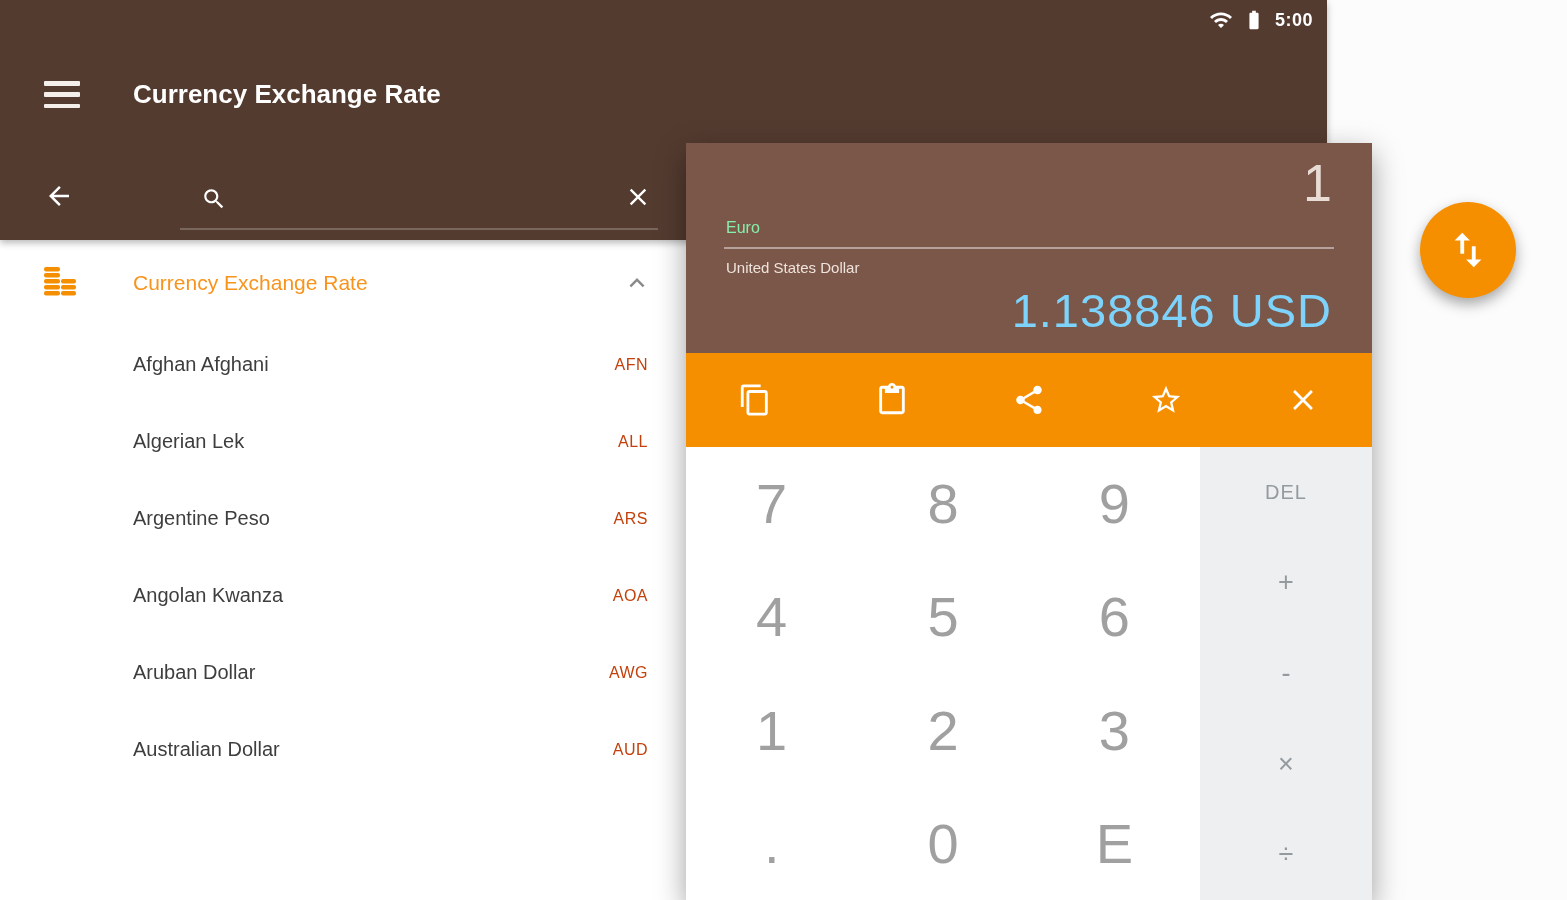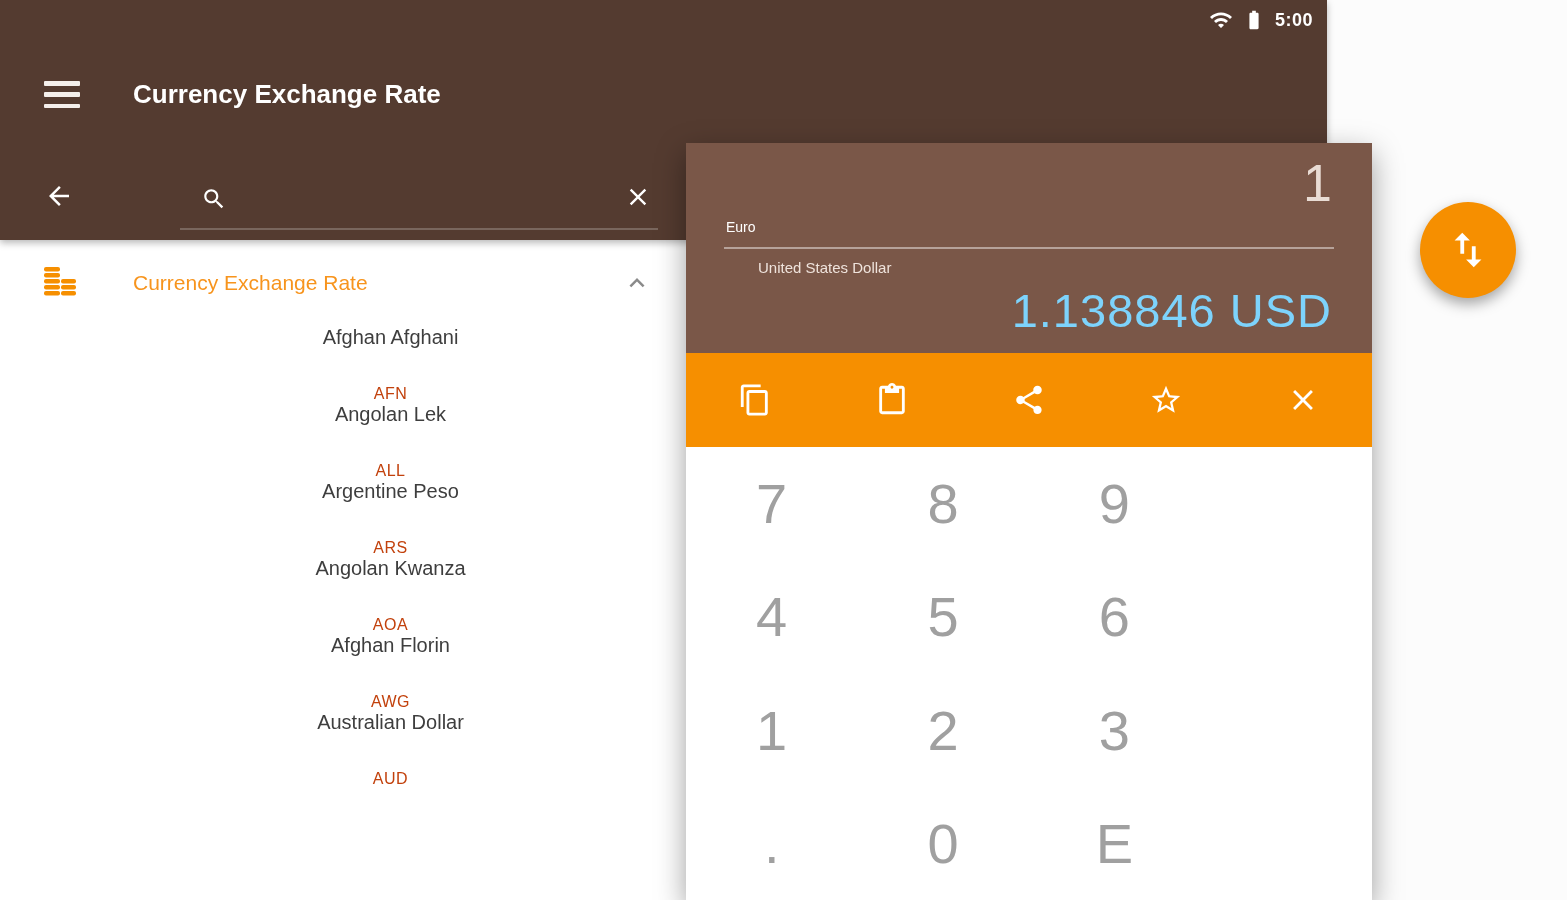--- a/index.html
+++ b/index.html
@@ -45,44 +45,44 @@
   .section-header {
     height:86px; display:flex; align-items:center;
     padding:0 34px 0 42px; cursor:pointer;
   }
   .section-label {
     margin-left:55px; color:#F7941D; font-size:21px; flex:1;
   }
   .section-chevron { line-height:0; }
   .row {
     height:77px; display:flex; align-items:center; justify-content:space-between;
-    padding:0 38px 0 133px; cursor:pointer; background:#fff;flex-direction:column;
+    padding:0 38px 0 133px; cursor:pointer; background:#fff;
   }
   .row-name { color:#3E3E3E; font-size:20px; }
   .row-code { color:#c2410c; font-size:16px; letter-spacing:0.5px; }
 
   
   .panel {
     position:absolute; left:686px; top:143px; width:686px; height:757px;
     z-index:2; box-shadow:0 10px 28px rgba(0,0,0,0.38);
   }
   .card { position:relative; width:686px; height:210px; background:#7A5748; }
   .card-amount {
     position:absolute; right:40px; top:10px; color:#E9DCD4;
     font-size:52px; font-weight:300;
   }
   .card-from {
-    position:absolute; left:40px; top:76px; color:#ffffff; font-size:14px;
+    position:absolute; left:40px; top:76px; color:#86efac; font-size:16px;
   }
   .card-divider {
     position:absolute; left:38px; right:38px; top:104px; height:2px;
     background:rgba(255,255,255,0.45);
   }
   .card-to {
-    position:absolute; left:40px; top:116px; color:#EFE3DC; font-size:15px;margin-left:32px;
+    position:absolute; left:40px; top:116px; color:#EFE3DC; font-size:15px;
   }
   .card-result {
     position:absolute; right:40px; top:140px; color:#7dd3fc;
     font-size:47px; font-weight:300; letter-spacing:1px;
   }
 
   .toolbar {
     width:686px; height:94px; background:#F68F00; display:flex;
   }
   .toolbar-btn {
@@ -186,33 +186,33 @@
             <path d="M12 8l-6 6 1.41 1.41L12 10.83l4.59 4.58L18 14l-6-6z"></path>
           </svg>
       </span>
     </div>
     <div id="currency-rows">
         <div class="row">
           <span class="row-name">Afghan Afghani</span>
           <span class="row-code">AFN</span>
         </div>
         <div class="row">
-          <span class="row-name">Angolan Lek</span>
+          <span class="row-name">Algerian Lek</span>
           <span class="row-code">ALL</span>
         </div>
         <div class="row">
           <span class="row-name">Argentine Peso</span>
           <span class="row-code">ARS</span>
         </div>
         <div class="row">
           <span class="row-name">Angolan Kwanza</span>
           <span class="row-code">AOA</span>
         </div>
         <div class="row">
-          <span class="row-name">Afghan Florin</span>
+          <span class="row-name">Aruban Dollar</span>
           <span class="row-code">AWG</span>
         </div>
         <div class="row">
           <span class="row-name">Australian Dollar</span>
           <span class="row-code">AUD</span>
         </div>
       </div>
   </div>
 
   <div class="panel">
@@ -258,20 +258,27 @@
           <div class="key">4</div>
           <div class="key">5</div>
           <div class="key">6</div>
           <div class="key">1</div>
           <div class="key">2</div>
           <div class="key">3</div>
           <div class="key">.</div>
           <div class="key">0</div>
           <div class="key">E</div>
         </div>
+      <div class="ops" id="op-keys">
+          <div class="op-key del">DEL</div>
+          <div class="op-key">+</div>
+          <div class="op-key">-</div>
+          <div class="op-key">×</div>
+          <div class="op-key">÷</div>
+        </div>
     </div>
   </div>
 
   <div class="fab">
     <span style="line-height:0">
       <svg width="46" height="46" viewBox="0 0 24 24" fill="#FFFFFF">
           <path d="M16 17.01V10h-2v7.01h-3L15 21l4-3.99h-3zM9 3L5 6.99h3V14h2V6.99h3L9 3z"></path>
         </svg>
     </span>
   </div>

